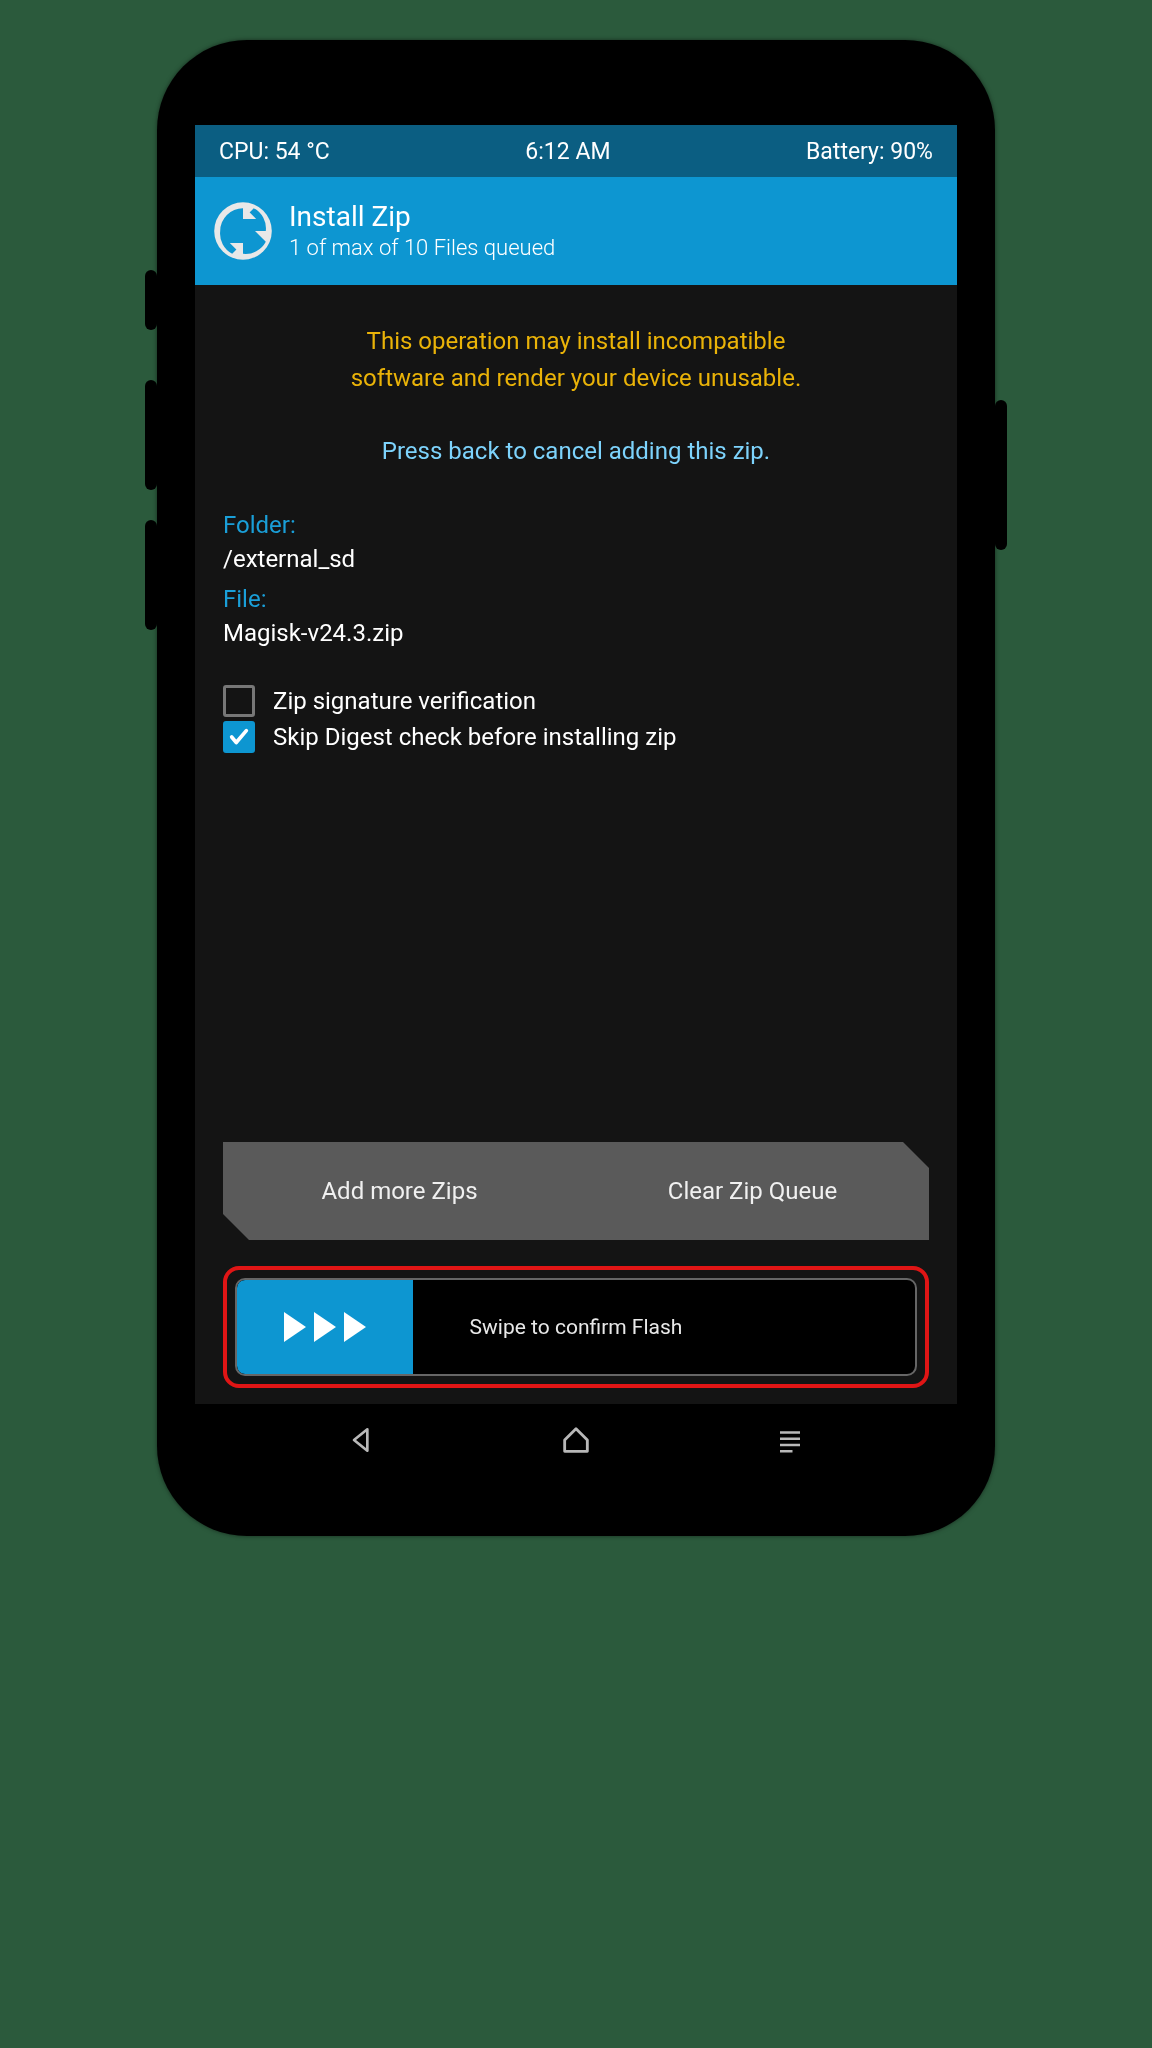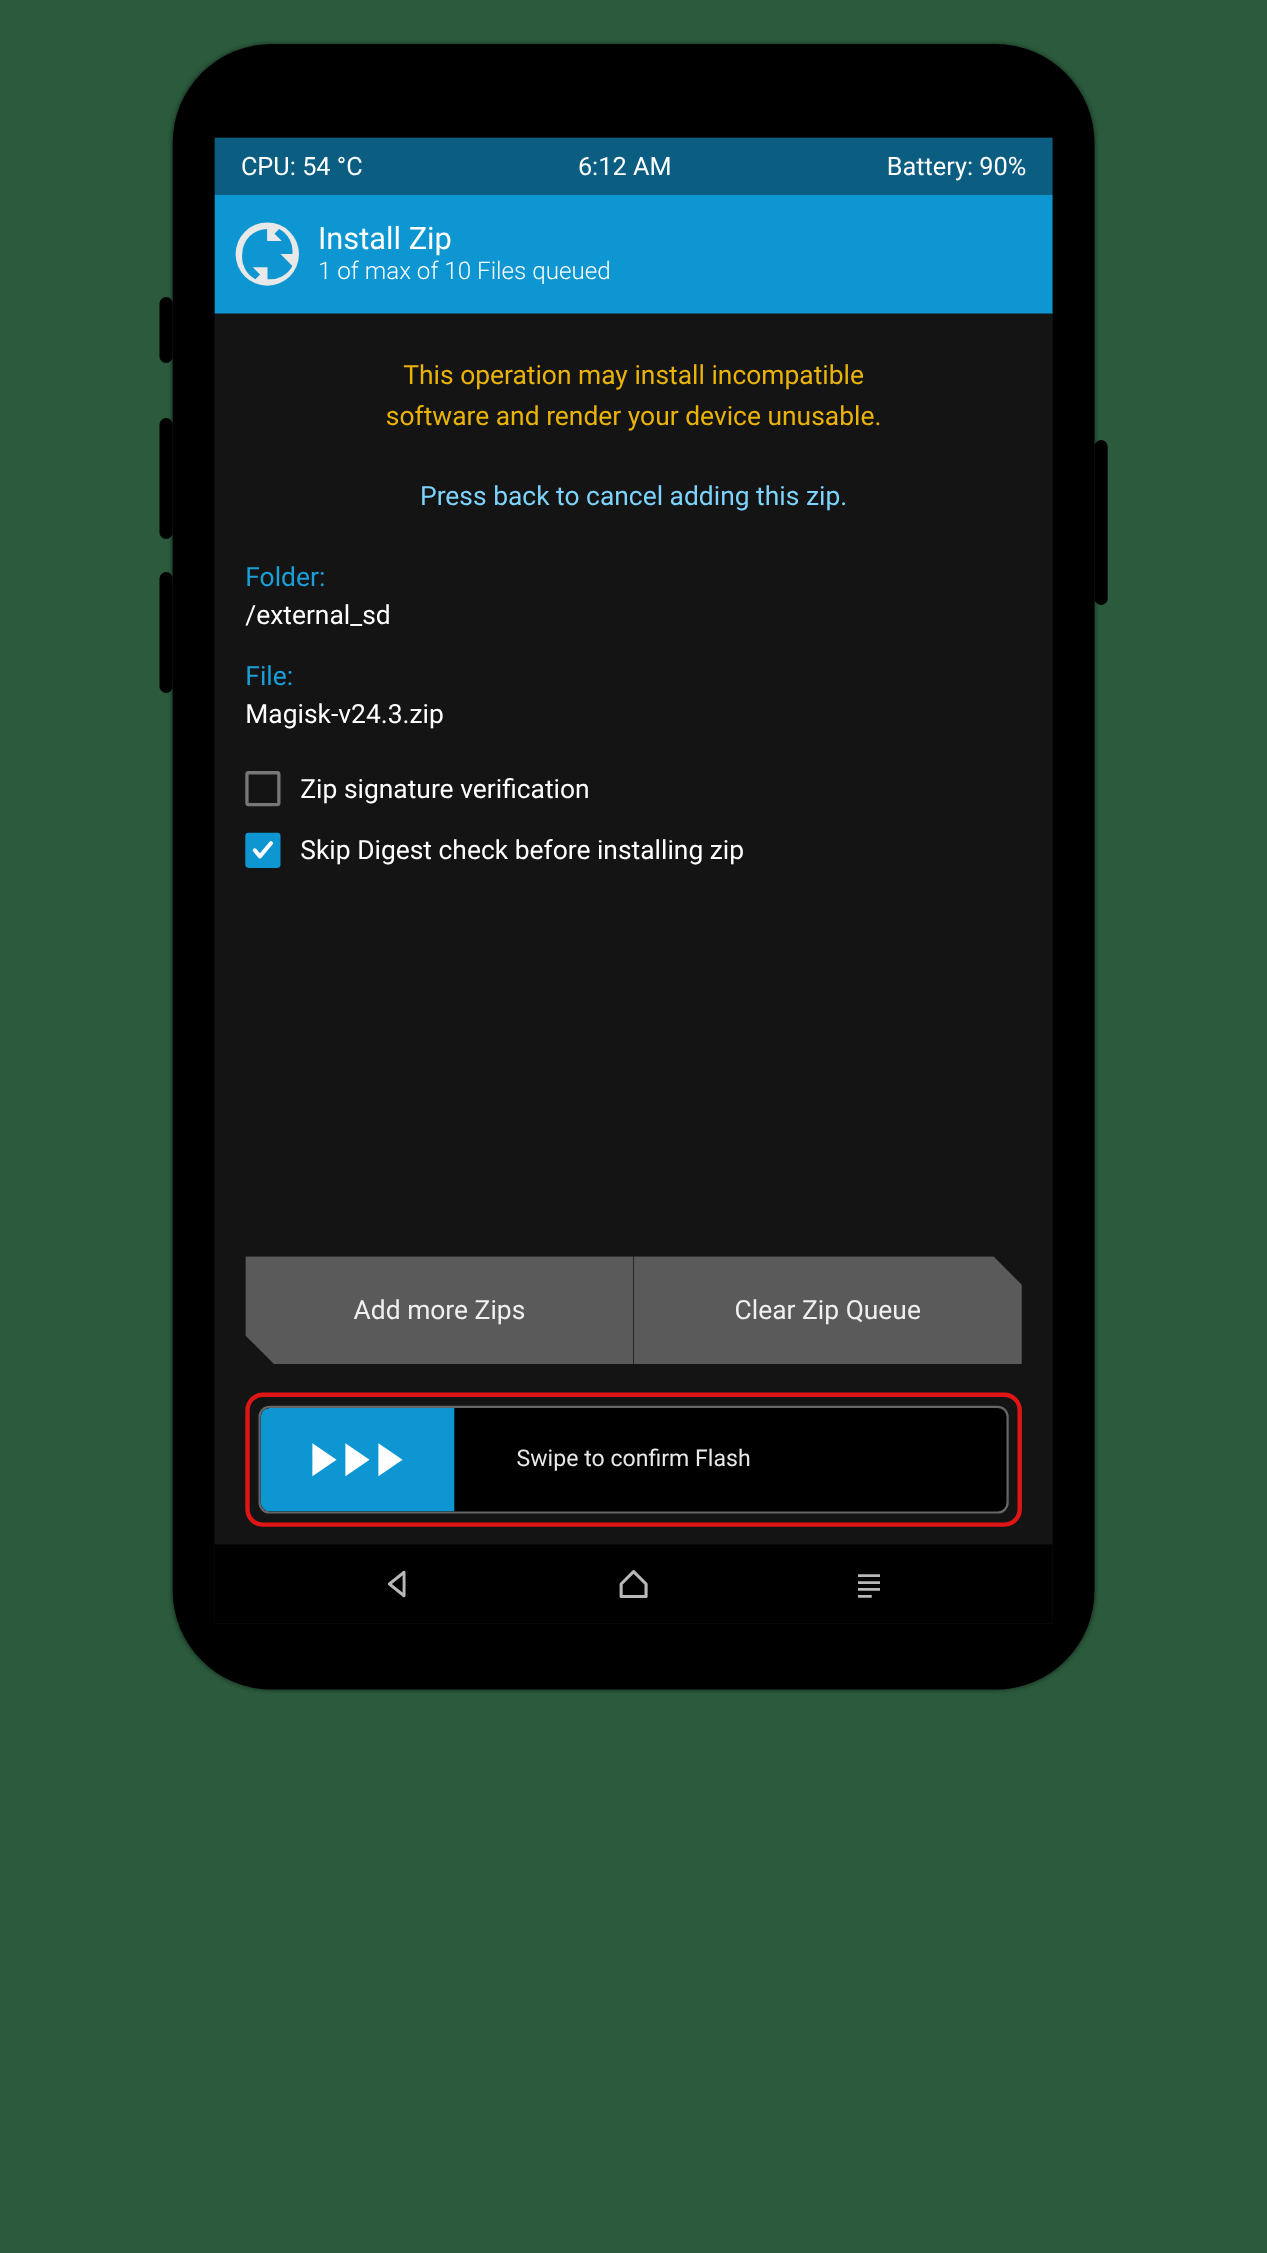--- a/index.html
+++ b/index.html
@@ -69,22 +69,22 @@
       display: flex;
       flex-direction: column;
       color: #fff;
       font-size: 24px;
     }
     .warning { color: #eab308; text-align: center; font-size: 24px; line-height: 1.55; }
     .cancel-hint { color: #7dd3fc; text-align: center; font-size: 24px; margin-top: 40px; }
     .info-block { margin-top: 46px; }
     .label-line { color: #1a9fd8; font-size: 24px; margin-bottom: 6px; }
     .value-line { color: #fff; font-size: 24px; }
-    .info-gap { margin-top: 28px; }
-    .options { margin-top: 38px; display: flex; flex-direction: column; gap: 24px; }
+    .info-gap { margin-top: 12px; }
+    .options { margin-top: 38px; display: flex; flex-direction: column; gap: 4px; }
     .check-row { display: flex; align-items: center; gap: 18px; font-size: 24px; color: #fff; cursor: pointer; }
     .checkbox {
       width: 32px; height: 32px;
       border: 3px solid #777; border-radius: 3px;
       display: flex; align-items: center; justify-content: center;
       flex-shrink: 0;
     }
     .checkbox.checked { background: #0d96d1; border-color: #0d96d1; }
     .checkmark { color: #fff; font-size: 22px; line-height: 1; }
     .spacer { flex: 1; }

